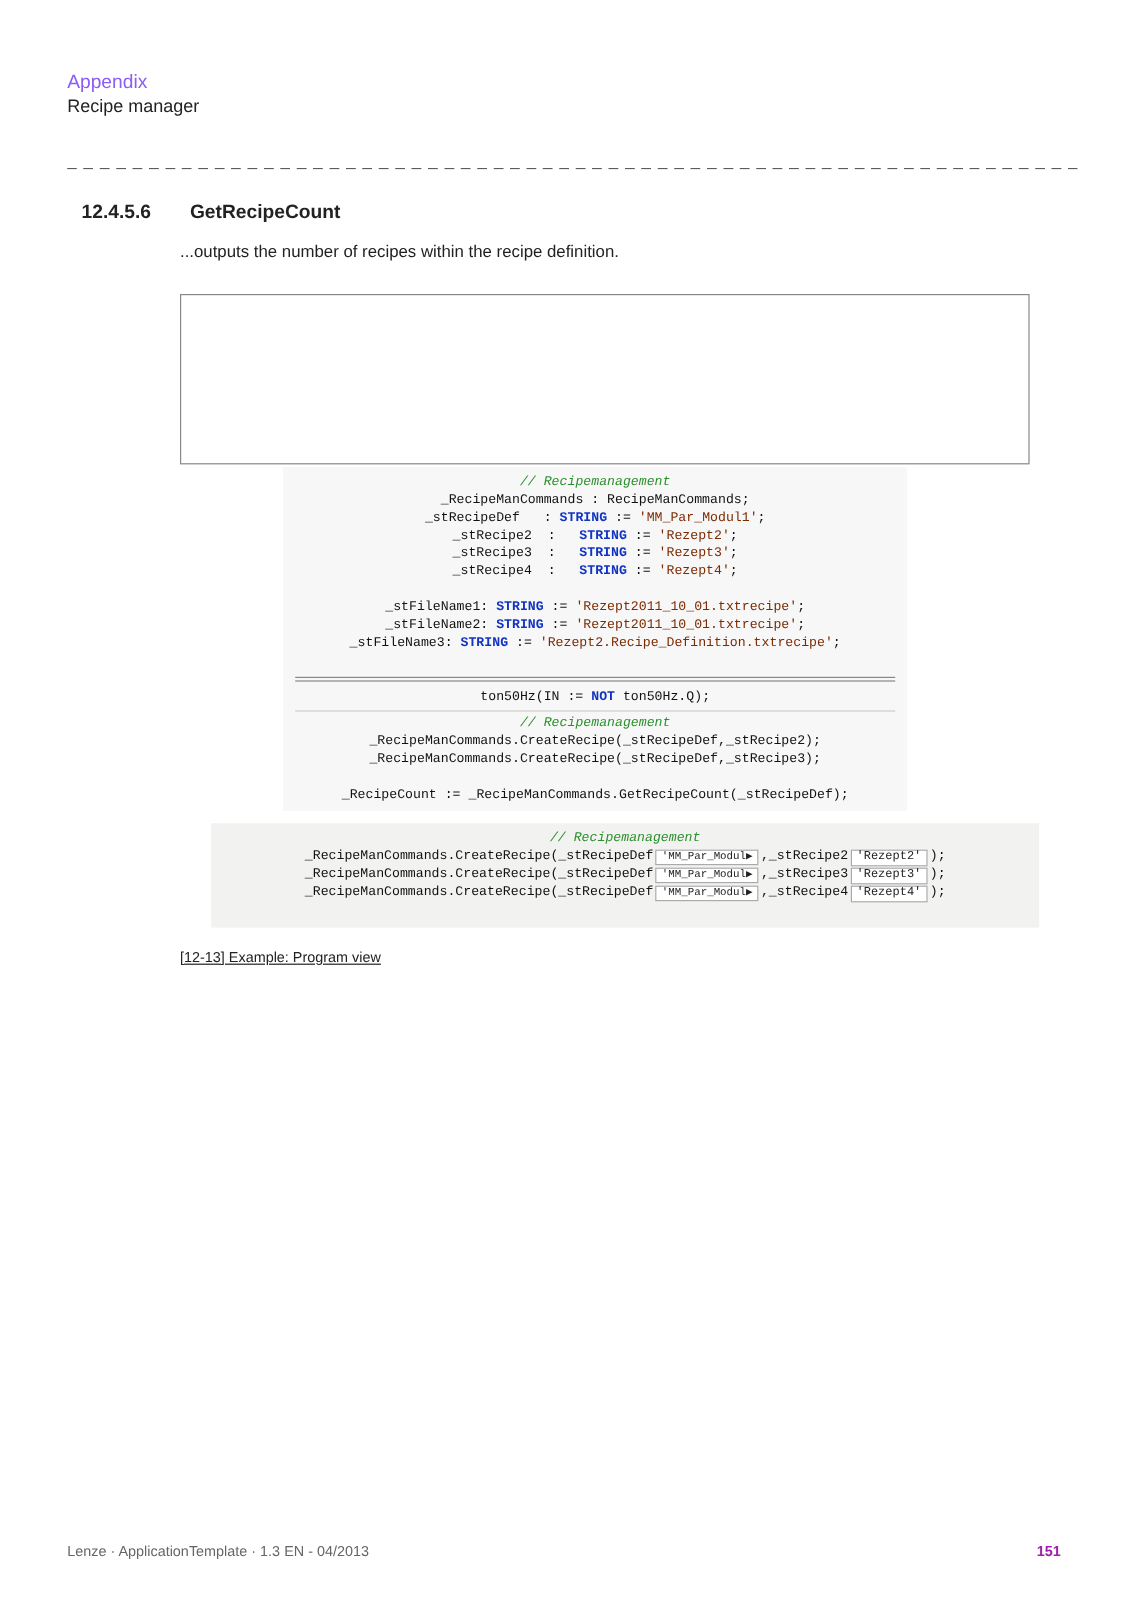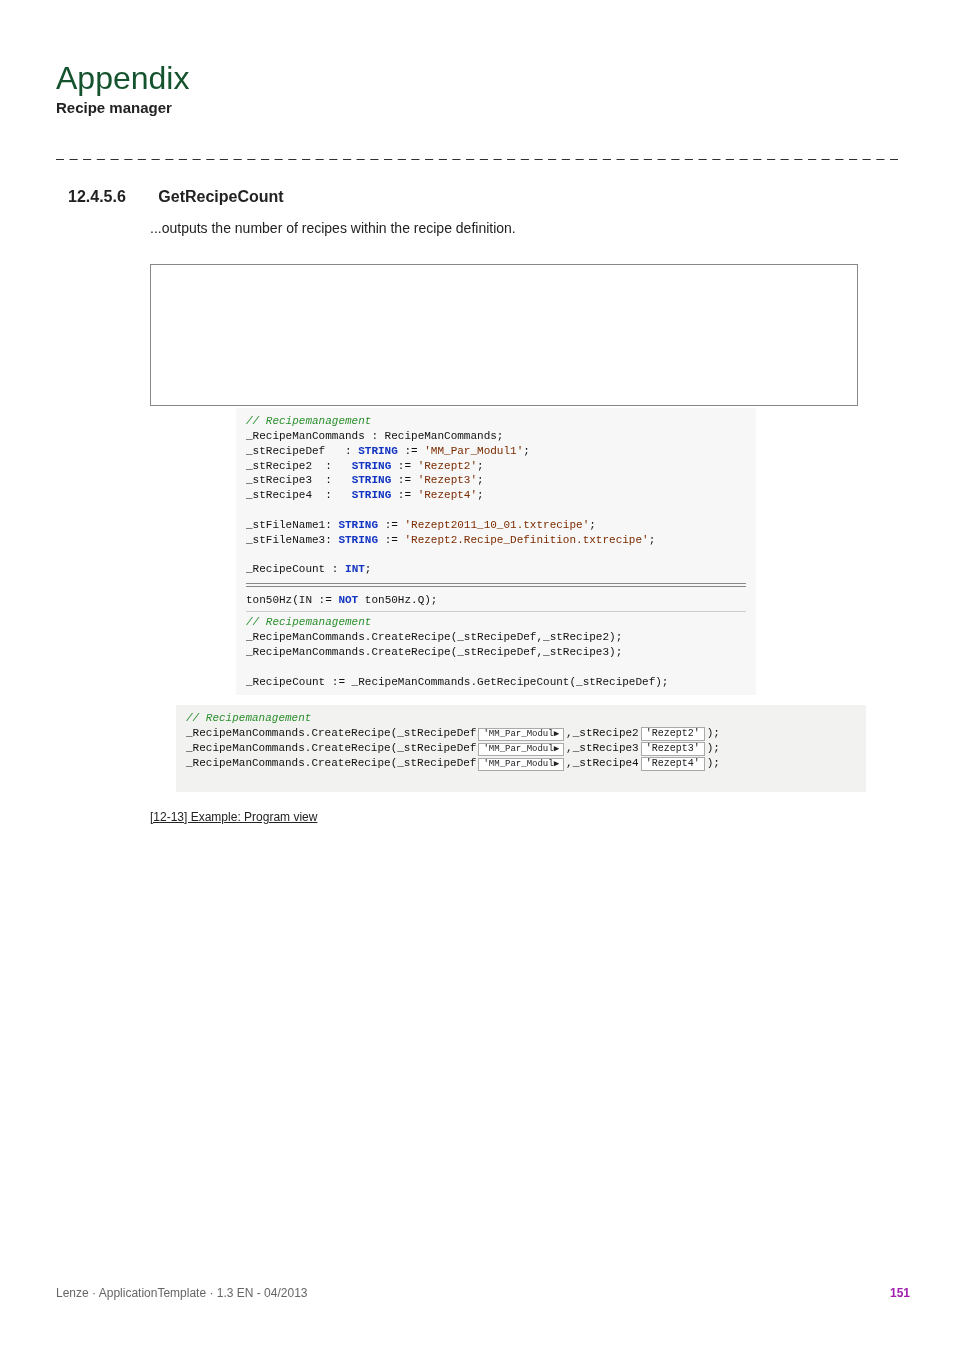--- a/index.html
+++ b/index.html
@@ -9,30 +9,29 @@
     background: #fff;
     color: #222;
     width: 954px;
     height: 1350px;
     position: relative;
   }
   .page {
     padding: 60px 56px 0 56px;
   }
   .doc-title {
-    font-size: 32px;
+    font-size: 16px;
     font-weight: 400;
     margin: 0 0 2px 0;
-    color: #14532d;
+    color: #8b5cf6;
   }
   .doc-subtitle {
     font-size: 15px;
     margin: 0 0 28px 0;
     color: #222;
-    font-weight: bold;
   }
   .dash-sep {
     letter-spacing: 1px;
     color: #222;
     font-size: 14px;
     font-family: sans-serif;
     white-space: pre;
     overflow: hidden;
     margin-bottom: 28px;
   }
@@ -56,20 +55,21 @@
     height: 140px;
     background: #fff;
   }
   .code-area {
     margin-left: 120px;
     margin-top: 2px;
     font-family: "Courier New", monospace;
     font-size: 11px;
     line-height: 1.35;
     width: 720px;
+    text-align: center;
   }
   .code-box-inset {
     margin-left: 60px;
     width: 500px;
     background: #f7f7f7;
     padding: 6px 10px 6px 10px;
   }
   .code-box-inset .line { white-space: pre; }
   .code-box-inset .dbl-rule {
     border-top: 1px solid #888;
@@ -106,21 +106,21 @@
   .smallglyph { font-size: 9px; }
   .fig-caption {
     font-size: 12px;
     margin: 18px 0 0 94px;
     text-decoration: underline;
   }
   .footer {
     position: absolute;
     bottom: 50px;
     left: 56px;
-    right: 44px;
+    right: 70px;
     font-size: 12px;
     color: #666;
   }
   .footer .pagenum {
     float: right;
     color: #a21caf;
     font-weight: bold;
   }
 </style>
 </head>
@@ -145,23 +145,23 @@
   <div class="code-area">
     <div class="code-box-inset">
       <div class="line"><span class="c-comment">// Recipemanagement</span></div>
       <div class="line"><span class="c-ident">_RecipeManCommands : RecipeManCommands;</span></div>
       <div class="line"><span class="c-ident">_stRecipeDef   : </span><span class="c-keyword">STRING</span><span class="c-ident"> := </span><span class="c-string">'MM_Par_Modul1'</span><span class="c-ident">;</span></div>
       <div class="line"><span class="c-ident">_stRecipe2  :   </span><span class="c-keyword">STRING</span><span class="c-ident"> := </span><span class="c-string">'Rezept2'</span><span class="c-ident">;</span></div>
       <div class="line"><span class="c-ident">_stRecipe3  :   </span><span class="c-keyword">STRING</span><span class="c-ident"> := </span><span class="c-string">'Rezept3'</span><span class="c-ident">;</span></div>
       <div class="line"><span class="c-ident">_stRecipe4  :   </span><span class="c-keyword">STRING</span><span class="c-ident"> := </span><span class="c-string">'Rezept4'</span><span class="c-ident">;</span></div>
       <div class="line">&nbsp;</div>
       <div class="line"><span class="c-ident">_stFileName1: </span><span class="c-keyword">STRING</span><span class="c-ident"> := </span><span class="c-string">'Rezept2011_10_01.txtrecipe'</span><span class="c-ident">;</span></div>
+      <div class="line"><span class="c-ident">_stFileName2: </span><span class="c-keyword">STRING</span><span class="c-ident"> := </span><span class="c-string">'Rezept2011_10_01.txtrecipe'</span><span class="c-ident">;</span></div>
       <div class="line"><span class="c-ident">_stFileName3: </span><span class="c-keyword">STRING</span><span class="c-ident"> := </span><span class="c-string">'Rezept2.Recipe_Definition.txtrecipe'</span><span class="c-ident">;</span></div>
       <div class="line">&nbsp;</div>
-      <div class="line"><span class="c-ident">_RecipeCount : </span><span class="c-keyword">INT</span><span class="c-ident">;</span></div>
       <div class="dbl-rule"></div>
       <div class="line"><span class="c-ident">ton50Hz(IN := </span><span class="c-keyword">NOT</span><span class="c-ident"> ton50Hz.Q);</span></div>
       <div class="sgl-rule"></div>
       <div class="line"><span class="c-comment">// Recipemanagement</span></div>
       <div class="line"><span class="c-ident">_RecipeManCommands.CreateRecipe(_stRecipeDef,_stRecipe2);</span></div>
       <div class="line"><span class="c-ident">_RecipeManCommands.CreateRecipe(_stRecipeDef,_stRecipe3);</span></div>
       <div class="line">&nbsp;</div>
       <div class="line"><span class="c-ident">_RecipeCount := _RecipeManCommands.GetRecipeCount(_stRecipeDef);</span></div>
     </div>
 

